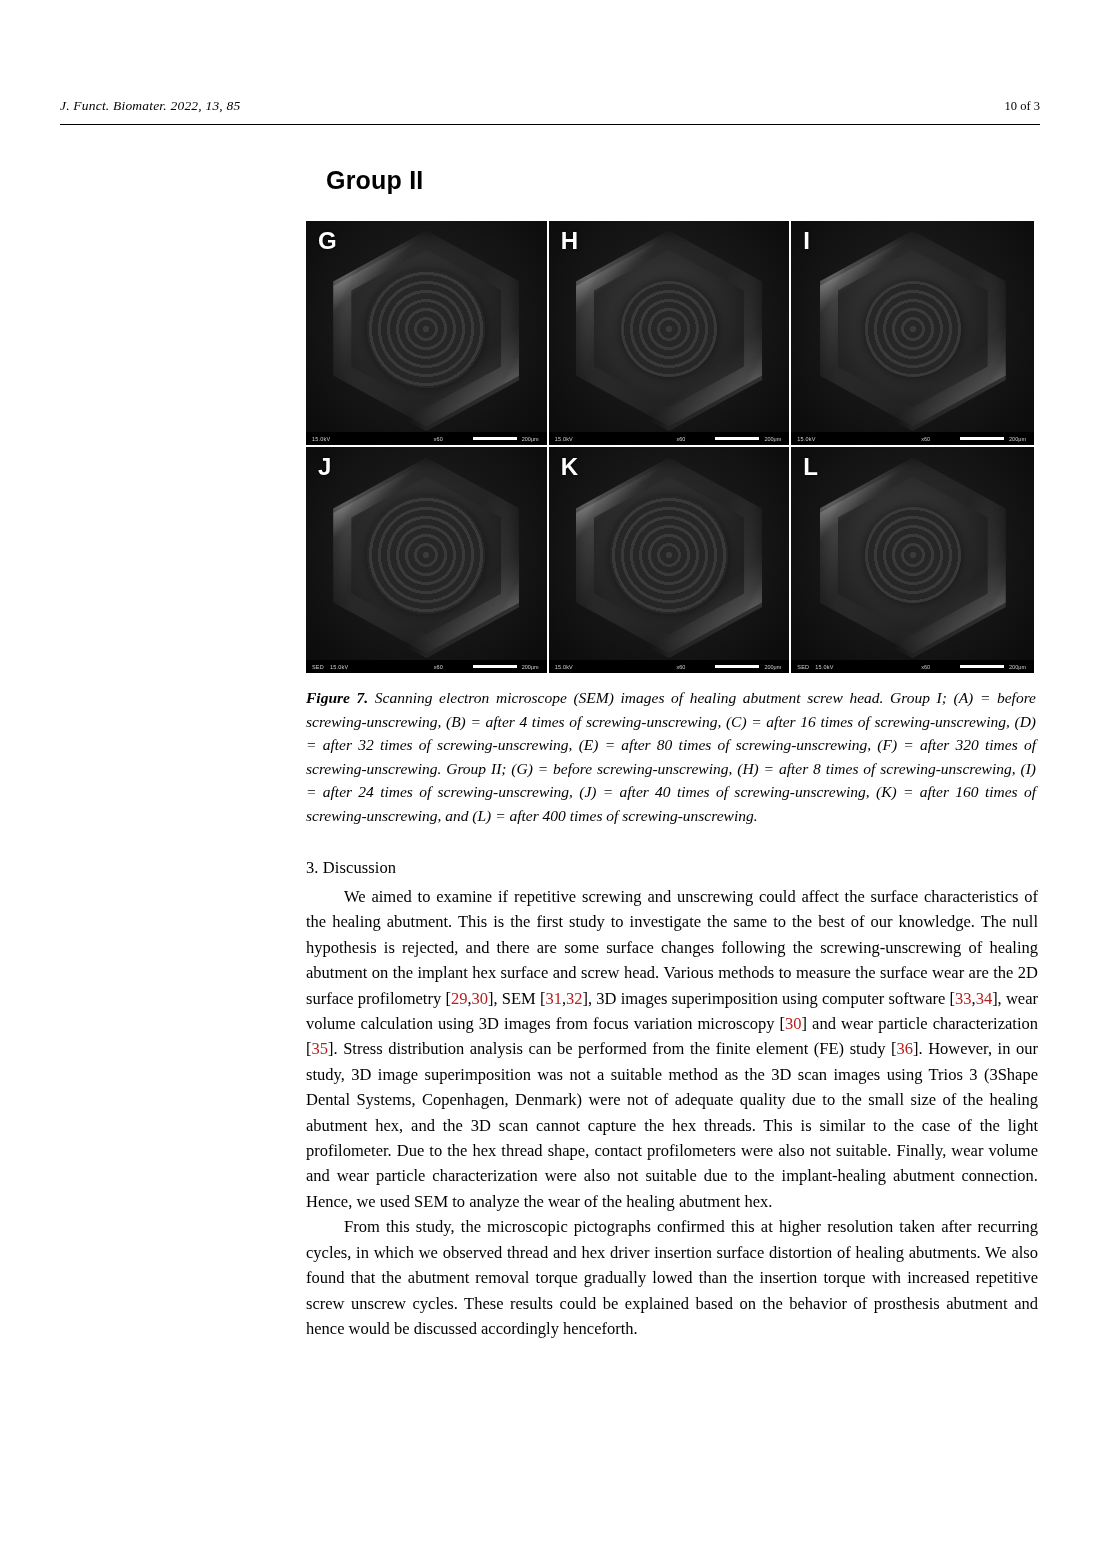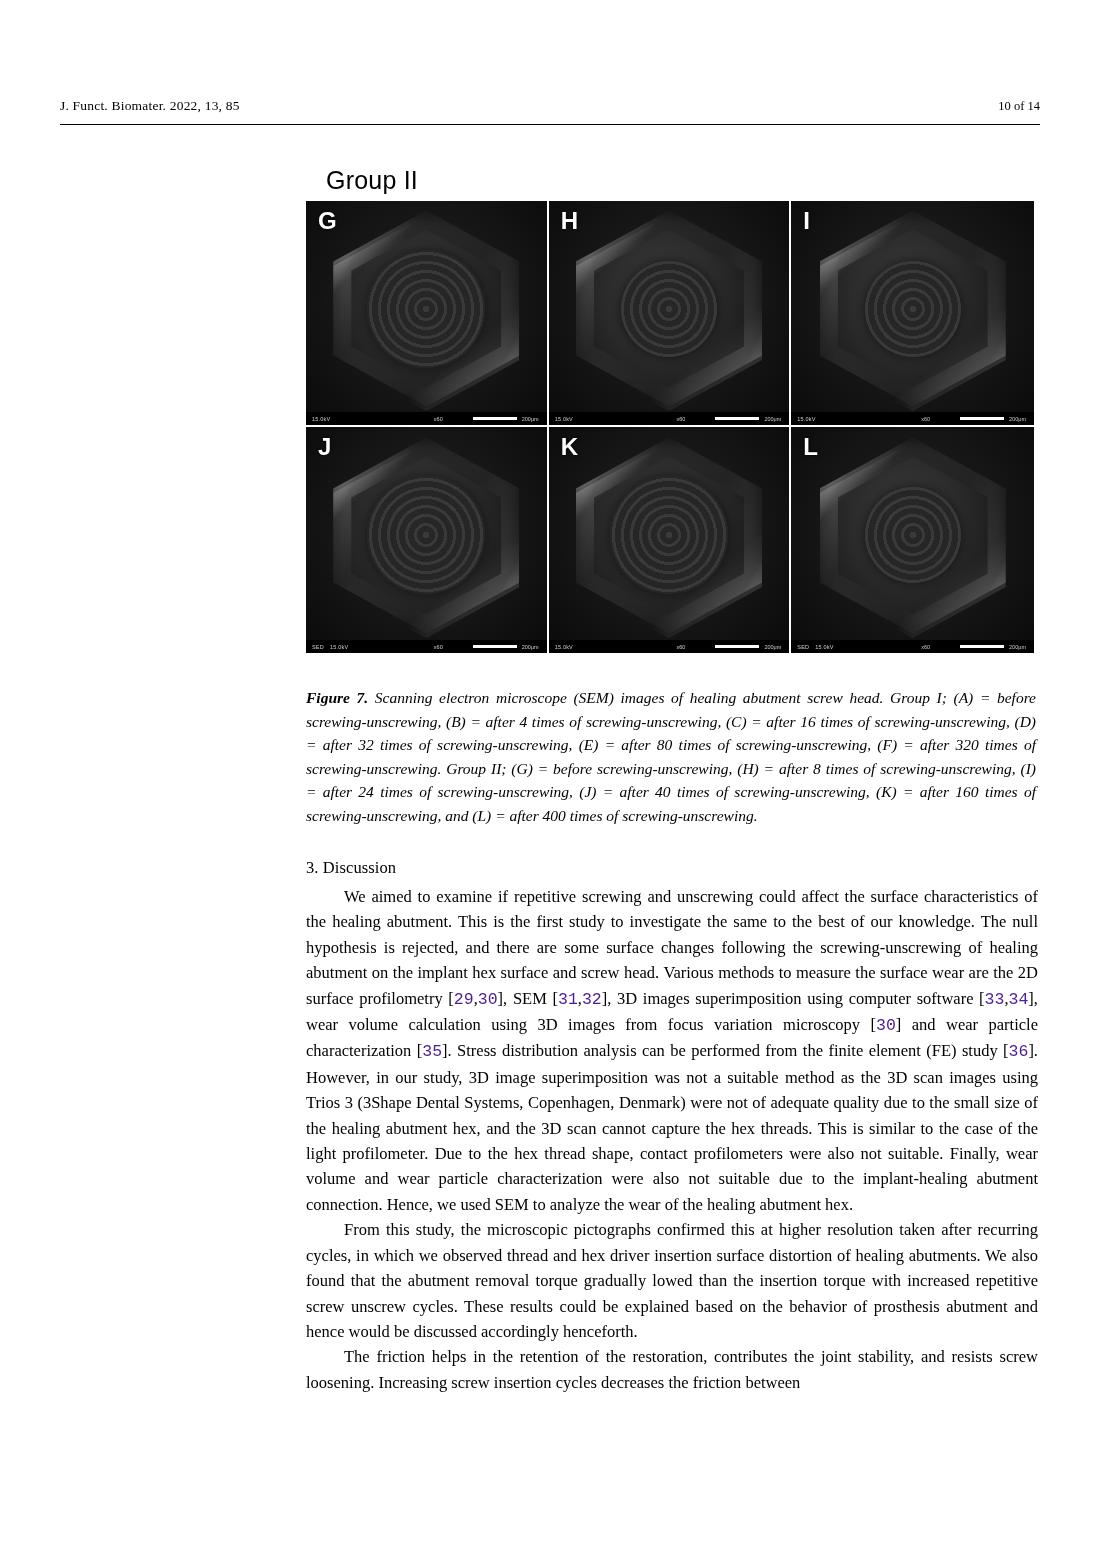--- a/index.html
+++ b/index.html
@@ -28,20 +28,21 @@
     position: absolute;
     left: 60px;
     right: 60px;
     top: 98px;
     display: flex;
     justify-content: space-between;
     align-items: baseline;
     font-size: 13.5px;
   }
   .runhead-left {
+    font-style: italic;
     font-family: "Liberation Serif", serif;
     letter-spacing: 0.2px;
   }
   .runhead-right {
     font-size: 12.5px;
     font-family: "Liberation Serif", serif;
   }
   .runhead-rule {
     position: absolute;
     left: 60px;
@@ -53,23 +54,23 @@
 
   
   .figure-wrap {
     position: absolute;
     left: 306px;
     top: 166px;
     width: 728px;
   }
   .group-title {
     font-family: "Liberation Sans", sans-serif;
-    font-weight: normal;
+    font-weight: bold;
     font-size: 25px;
-    margin: 0 0 6px 20px;
+    margin: 0 0 26px 20px;
     color: #000;
     letter-spacing: 0.2px;
   }
   .sem-grid {
     width: 728px;
     display: grid;
     grid-template-columns: repeat(3, 1fr);
     grid-template-rows: 226px 226px;
     gap: 0px;
     background: #000;
@@ -201,30 +202,30 @@
     width: 732px;
     font-size: 16.5px;
     line-height: 1.54;
     text-align: justify;
     font-family: "Liberation Serif", serif;
   }
   .body-text p {
     margin: 0;
     text-indent: 38px;
   }
-  .ref { color: #4c1d95; font-family: Liberation Mono, monospace; }
+  .ref { color: #b91c1c; }
 </style>
 </head>
 <body>
 
 <div class="page">
 
   <div class="runhead">
     <div class="runhead-left">J. Funct. Biomater. 2022, 13, 85</div>
-    <div class="runhead-right">10 of 14</div>
+    <div class="runhead-right">10 of 3</div>
   </div>
   <div class="runhead-rule"></div>
 
   <div class="figure-wrap">
     <div class="group-title">Group II</div>
 
     <div class="sem-grid">
 
       <div class="sem-cell">
         <div class="sem-bg"></div>
@@ -329,16 +330,15 @@
 
   <div class="caption">
     <b>Figure 7.</b><span> Scanning electron microscope (SEM) images of healing abutment screw head. Group I; (A) = before screwing-unscrewing, (B) = after 4 times of screwing-unscrewing, (C) = after 16 times of screwing-unscrewing, (D) = after 32 times of screwing-unscrewing, (E) = after 80 times of screwing-unscrewing, (F) = after 320 times of screwing-unscrewing. Group II; (G) = before screwing-unscrewing, (H) = after 8 times of screwing-unscrewing, (I) = after 24 times of screwing-unscrewing, (J) = after 40 times of screwing-unscrewing, (K) = after 160 times of screwing-unscrewing, and (L) = after 400 times of screwing-unscrewing.</span>
   </div>
 
   <div class="section-head">3. Discussion</div>
 
   <div class="body-text">
     <p><span>We aimed to examine if repetitive screwing and unscrewing could affect the surface characteristics of the healing abutment. This is the first study to investigate the same to the best of our knowledge. The null hypothesis is rejected, and there are some surface changes following the screwing-unscrewing of healing abutment on the implant hex surface and screw head. Various methods to measure the surface wear are the 2D surface profilometry [</span><span class="ref">29</span>,<span class="ref">30</span><span>], SEM [</span><span class="ref">31</span>,<span class="ref">32</span><span>], 3D images superimposition using computer software [</span><span class="ref">33</span>,<span class="ref">34</span><span>], wear volume calculation using 3D images from focus variation microscopy [</span><span class="ref">30</span><span>] and wear particle characterization [</span><span class="ref">35</span><span>]. Stress distribution analysis can be performed from the finite element (FE) study [</span><span class="ref">36</span><span>]. However, in our study, 3D image superimposition was not a suitable method as the 3D scan images using Trios 3 (3Shape Dental Systems, Copenhagen, Denmark) were not of adequate quality due to the small size of the healing abutment hex, and the 3D scan cannot capture the hex threads. This is similar to the case of the light profilometer. Due to the hex thread shape, contact profilometers were also not suitable. Finally, wear volume and wear particle characterization were also not suitable due to the implant-healing abutment connection. Hence, we used SEM to analyze the wear of the healing abutment hex.</span></p>
     <p>From this study, the microscopic pictographs confirmed this at higher resolution taken after recurring cycles, in which we observed thread and hex driver insertion surface distortion of healing abutments. We also found that the abutment removal torque gradually lowed than the insertion torque with increased repetitive screw unscrew cycles. These results could be explained based on the behavior of prosthesis abutment and hence would be discussed accordingly henceforth.</p>
-    <p>The friction helps in the retention of the restoration, contributes the joint stability, and resists screw loosening. Increasing screw insertion cycles decreases the friction between</p>
   </div>
 
 </div>
 
 </body></html>

